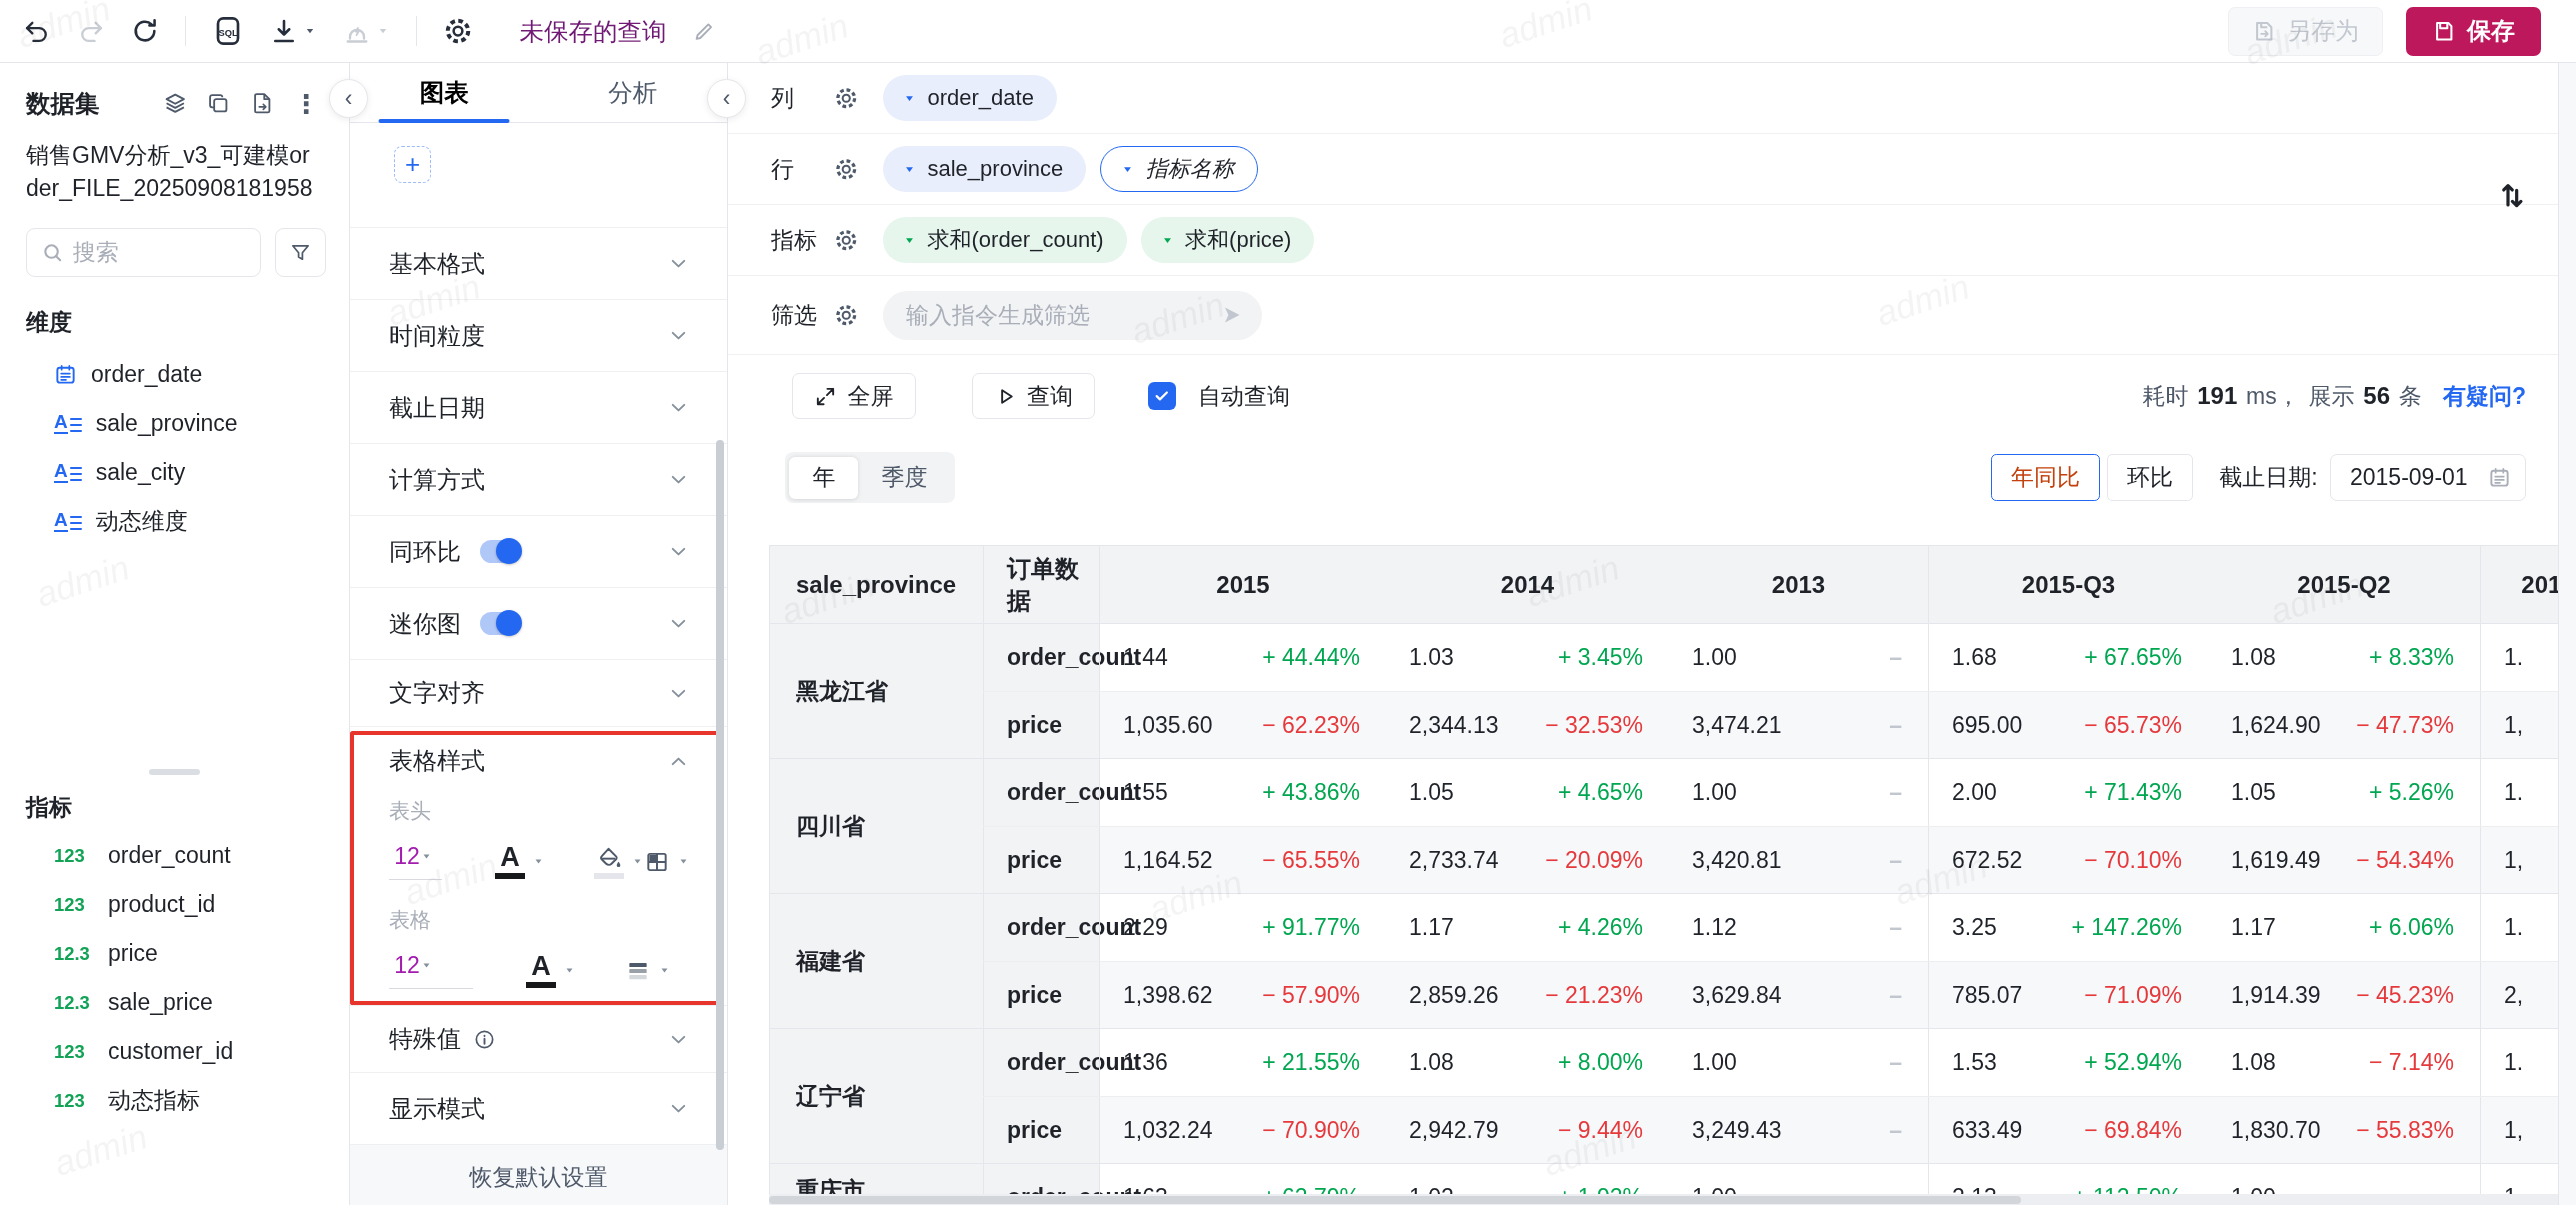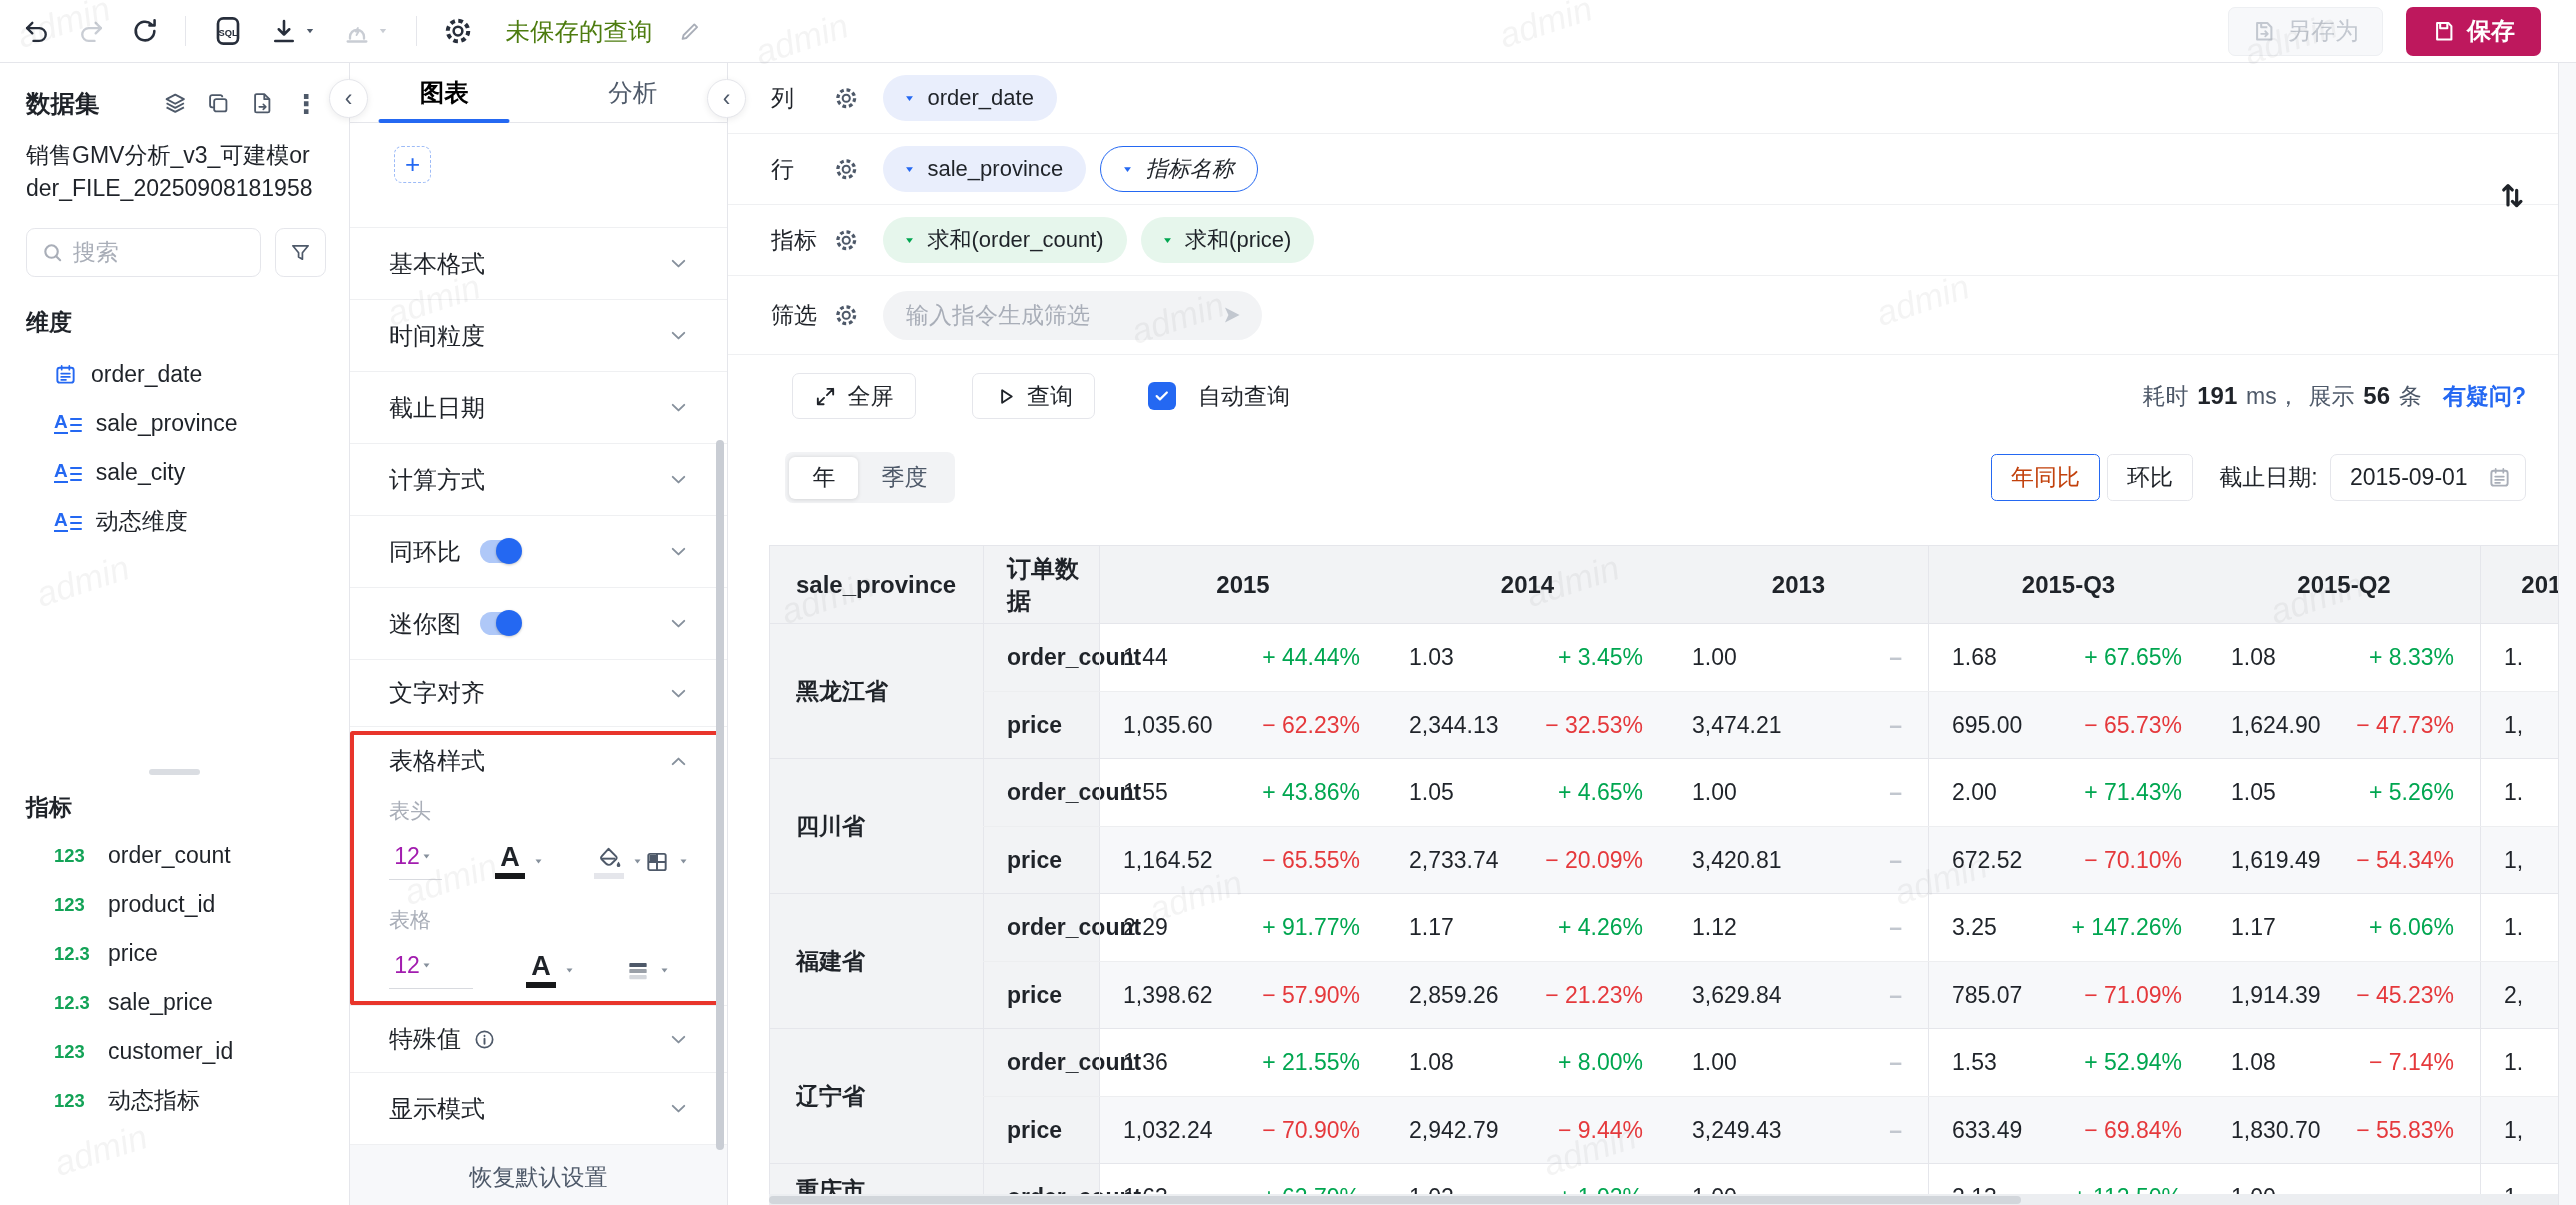--- a/index.html
+++ b/index.html
@@ -10,21 +10,21 @@
   
   .wm{position:absolute;font-size:35px;color:rgba(31,35,41,.05);transform:rotate(-18deg);pointer-events:none;z-index:40;font-style:italic}
   
   .toolbar{position:absolute;left:0;top:0;width:2576px;height:63px;background:#fff;border-bottom:0.9px solid #E5E6EB;display:flex;align-items:center;justify-content:space-between;padding:0 35px 0 23px;z-index:20}
   .tb-left{display:flex;align-items:center;gap:26px}
   .tb-btn{background:none;border:none;display:flex;align-items:center;gap:5.3px;color:#272E3B;cursor:pointer}
   .tb-btn.disabled{color:#C9CDD4}
   .tb-caret{color:#4E5969}
   .tb-btn.disabled .tb-caret{color:#C9CDD4}
   .vdiv{width:0.9px;height:30px;background:#E5E6EB}
-  .query-title{color:#4d7c0f;font-size:24.5px;margin-left:6px}
+  .query-title{color:#701a75;font-size:24.5px;margin-left:20px}
   .tb-right{display:flex;align-items:center;gap:23px}
   .btn-saveas{height:49px;padding:0 23px;border-radius:7px;background:#F7F8FA;border:0.9px solid #EDEFF2;color:#C3C8D0;font-size:24px;display:flex;align-items:center;gap:10.5px}
   .btn-save{height:49px;padding:0 26px;border-radius:7px;background:#be185d;border:none;color:#fff;font-size:24px;font-weight:600;display:flex;align-items:center;gap:10.5px}
   
   .ds-panel{position:absolute;left:0;top:63px;width:350px;height:1143px;background:#fff;border-right:0.9px solid #E5E6EB;z-index:11;padding-left:26px}
   .ds-head{display:flex;align-items:center;margin-top:23px;height:35px;padding-right:30px}
   .ds-title{font-size:24.5px;font-weight:700}
   .ds-icons{margin-left:auto;display:flex;align-items:center;gap:19px;color:#4E5969}
   .kebab{font-size:26px;font-weight:700;color:#4E5969;line-height:1}
   .ds-name{margin-top:17.5px;font-size:23px;line-height:33px;color:#1F2329;padding-right:35px;word-break:break-all}

